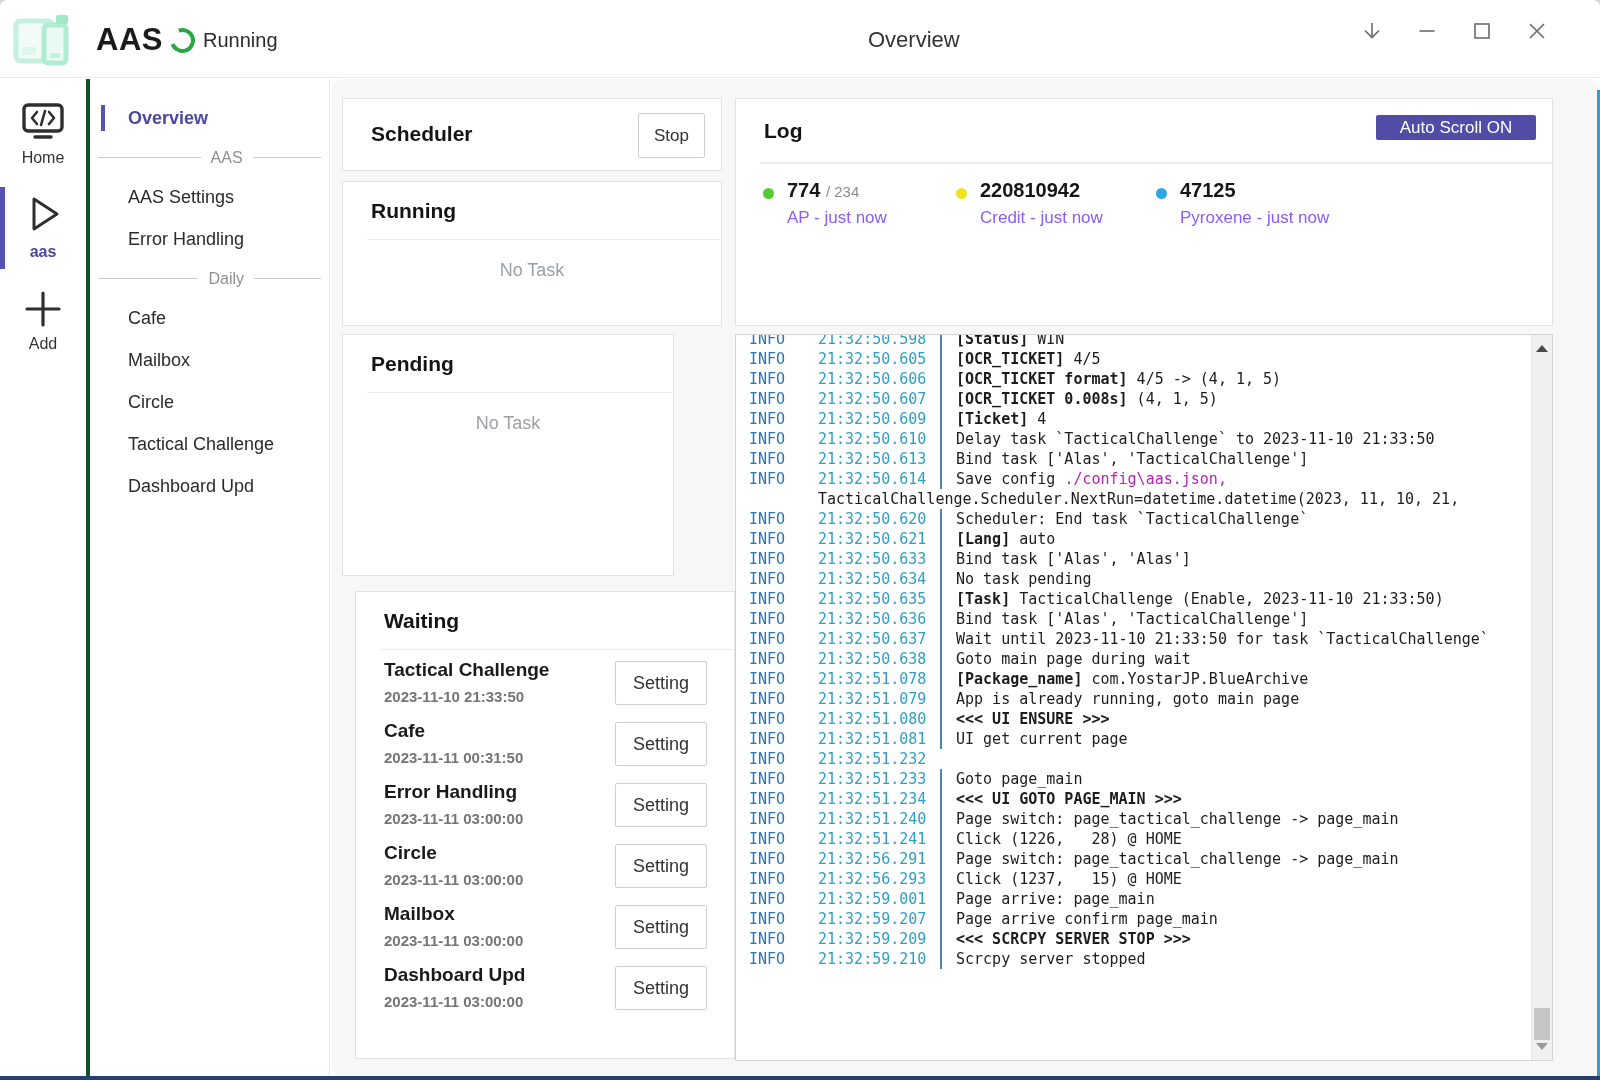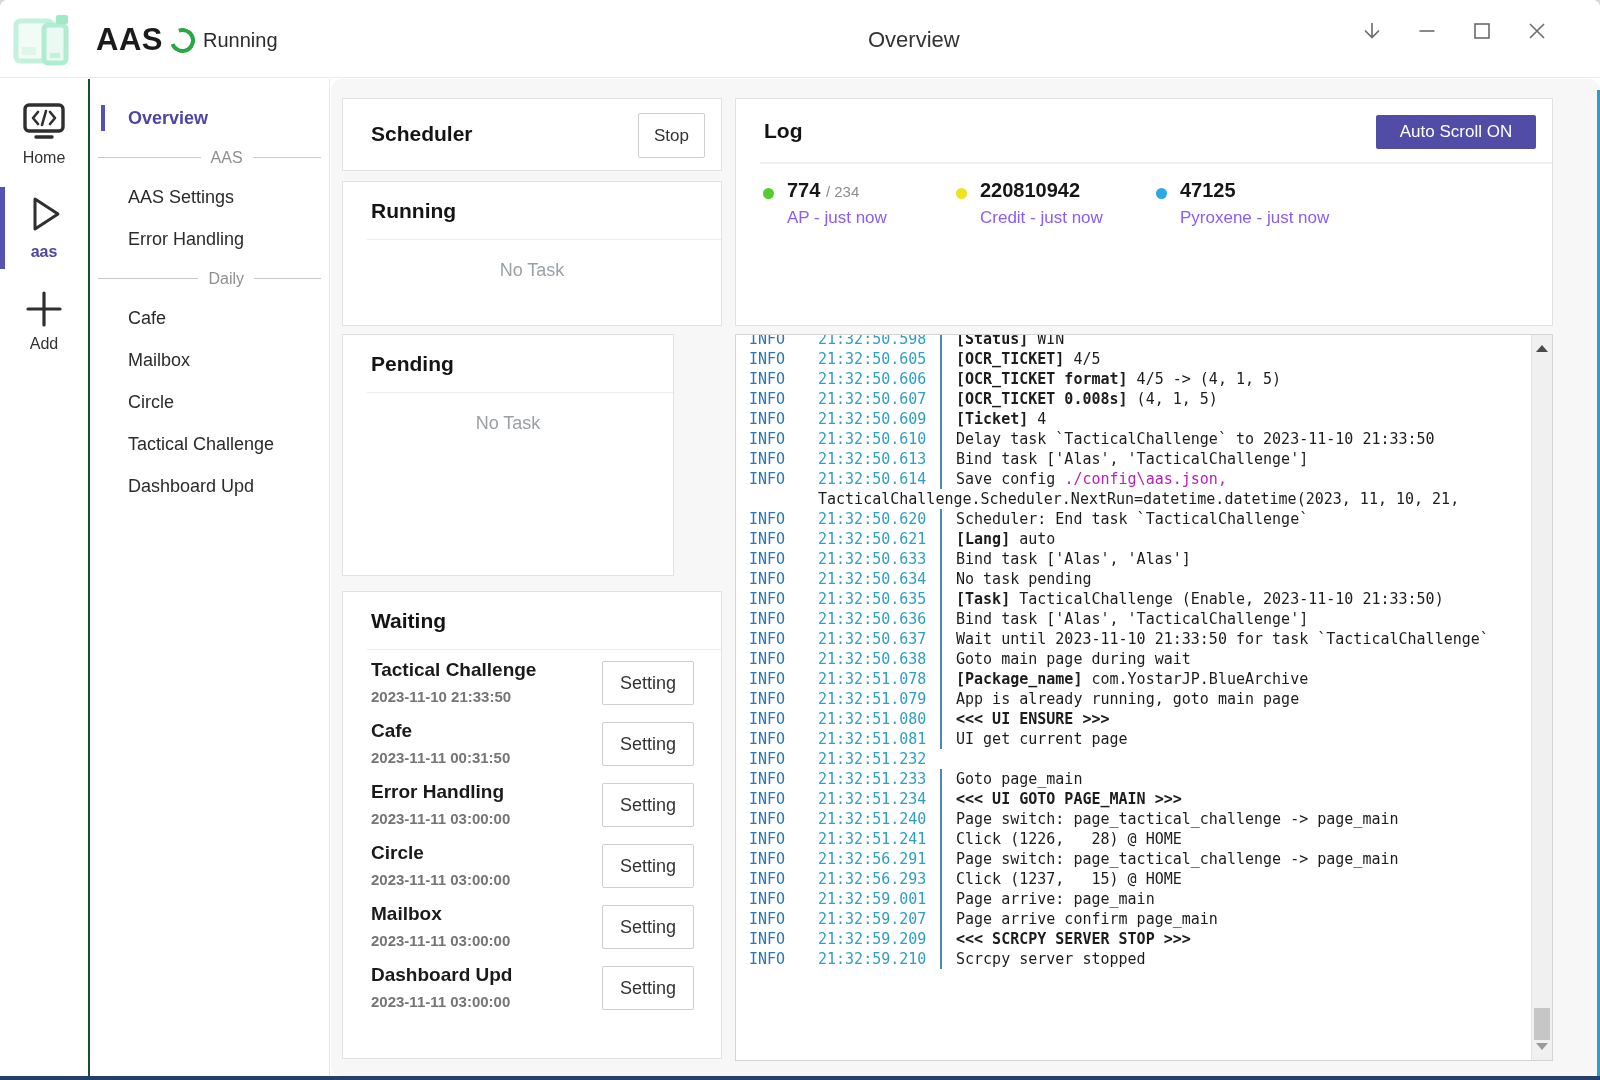--- a/index.html
+++ b/index.html
@@ -15,21 +15,21 @@
   .spinner { position:absolute; left:170px; top:28px; width:25px; height:25px; border-radius:50%;
              border:4px solid #28a745; border-left-color:transparent; transform:rotate(25deg); }
   .status-text { position:absolute; left:203px; top:29px; font-size:20px; color:#2b2b2b; }
   .page-title { position:absolute; left:868px; top:27px; font-size:22px; color:#333; }
   .winctl { position:absolute; top:10px; width:44px; height:42px; display:flex; align-items:center;
             justify-content:center; background:none; border:none; cursor:pointer; }
   .winctl svg { stroke:#6b6b6b; stroke-width:1.6; fill:none; }
 
   
   .rail { position:absolute; top:79px; left:0; bottom:4px; width:90px; background:#fff;
-          border-right:2px solid #14532d; }
+          border-right:4px solid #14532d; }
   .rail-item { position:relative; width:100%; text-align:center; padding-top:6px; cursor:pointer; }
   .rail-item .lbl { display:block; font-size:16px; color:#333; margin-top:2px; }
   .rail-item.active .lbl { color:#4b47a0; font-weight:bold; }
   .rail-item.active::before { content:''; position:absolute; left:0; top:2px; bottom:0; width:5px; background:#5552b2; }
   .rail-home { margin-top:16px; }
   .rail-aas  { margin-top:18px; padding-bottom:8px; }
   .rail-add  { margin-top:14px; }
 
   
   .nav { position:absolute; top:79px; left:91px; width:239px; bottom:4px; background:#fff;
@@ -55,32 +55,32 @@
   .btn-stop { position:absolute; right:16px; top:14px; width:67px; height:45px; background:#fff;
               border:1px solid #cfcfcf; border-radius:2px; font-size:17px; color:#333;
               font-family:inherit; cursor:pointer; }
 
   .card-running { left:11px; top:102px; width:380px; height:145px; }
   .card-pending { left:11px; top:255px; width:332px; height:242px; }
   .card-running .card-title, .card-pending .card-title, .card-waiting .card-title { position:absolute; left:28px; top:17px; }
   .card-running .hr, .card-pending .hr, .card-waiting .hr { position:absolute; left:24px; right:0; top:57px; }
   .card-running .empty-label, .card-pending .empty-label { position:absolute; left:0; right:0; top:66px; }
 
-  .card-waiting { left:11px; top:512px; width:380px; height:468px; }
+  .card-waiting { left:24px; top:512px; width:380px; height:468px; }
   .wait-list { position:absolute; left:0; right:0; top:62px; }
   .wait-row { position:relative; height:61px; padding-left:28px; }
   .wait-name { font-size:19px; font-weight:bold; color:#1a1a1a; padding-top:5px; }
   .wait-date { font-size:15px; font-weight:600; color:#757575; margin-top:7px; }
   .btn-setting { position:absolute; right:27px; top:7px; width:92px; height:44px; background:#fff;
                  border:1px solid #cfcfcf; border-radius:2px; font-size:18px; color:#333;
                  font-family:inherit; cursor:pointer; }
 
   .card-log { left:404px; top:19px; width:818px; height:228px; }
   .card-log .card-title { position:absolute; left:28px; top:20px; }
-  .btn-autoscroll { position:absolute; right:16px; top:16px; width:160px; height:34px; background:#514da6;
+  .btn-autoscroll { position:absolute; right:16px; top:16px; width:160px; height:25px; background:#514da6;
                     color:#fff; border:none; border-radius:2px; font-size:17px; font-family:inherit; cursor:pointer; }
   .card-log .hr { position:absolute; left:24px; right:0; top:63px; height:2px; background:#efefef; }
   .stats { position:absolute; left:0; right:0; top:80px; height:60px; }
   .stat { position:absolute; top:0; }
   .stat .dot { position:absolute; left:0; top:9px; width:11px; height:11px; border-radius:50%; }
   .stat .num { padding-left:24px; font-size:20px; font-weight:bold; color:#161616; }
   .stat .num .total { font-size:15px; font-weight:normal; color:#8c8c8c; }
   .stat .sub { padding-left:24px; margin-top:6px; font-size:17px; color:#8b5cf6; }
 
   

